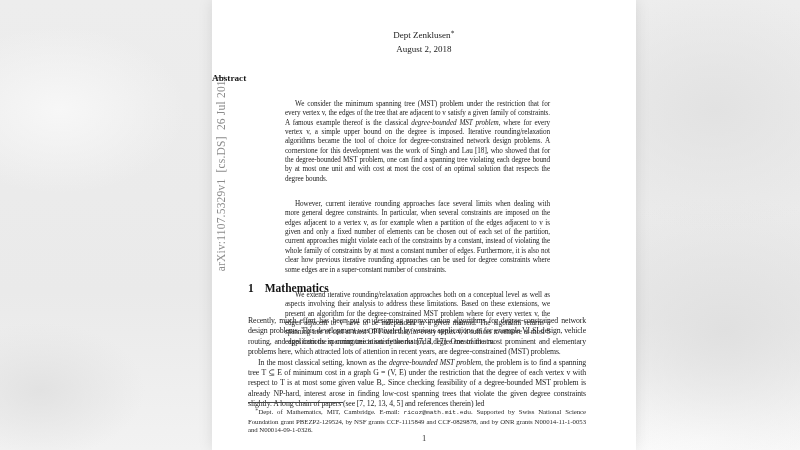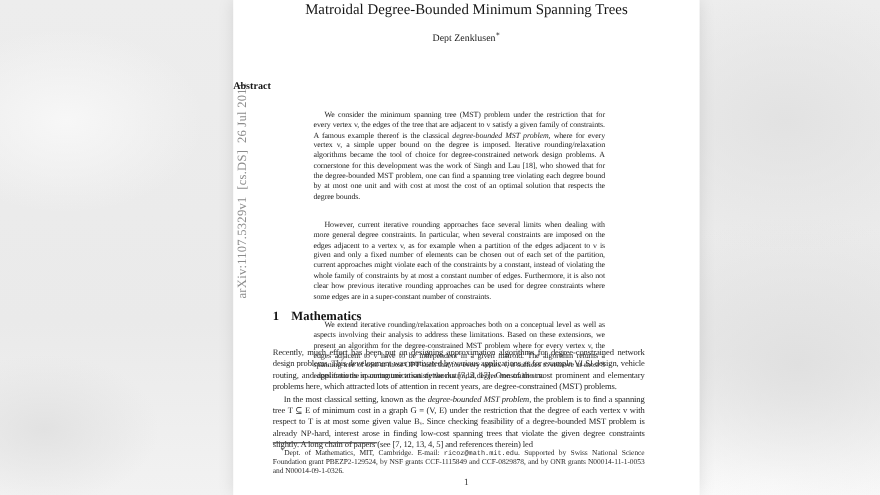--- a/index.html
+++ b/index.html
@@ -125,24 +125,24 @@
 </head>
 <body>
 
 <div class="screen">
   <div class="backdrop"></div>
 
   <div class="page">
 
     <div class="arxiv-stamp">arXiv:1107.5329v1  [cs.DS]  26 Jul 2011</div>
 
-    <h1 class="title">Matroidal Degree-Bounded Minimum Spanning Trees</h1>
 
     <div class="author"><span>Dept Zenklusen</span><sup>∗</sup></div>
 
+    <div class="date">August 2, 2018</div>
 
     <div class="abstract-heading">Abstract</div>
 
     <div class="abstract-body">
       <p><span>We consider the minimum spanning tree (MST) problem under the restriction that for every vertex v, the edges of the tree that are adjacent to v satisfy a given family of constraints. A famous example thereof is the classical </span><span style="font-style: italic;">degree-bounded MST problem</span><span>, where for every vertex v, a simple upper bound on the degree is imposed. Iterative rounding/relaxation algorithms became the tool of choice for degree-constrained network design problems. A cornerstone for this development was the work of Singh and Lau [18], who showed that for the degree-bounded MST problem, one can find a spanning tree violating each degree bound by at most one unit and with cost at most the cost of an optimal solution that respects the degree bounds.</span></p>
       <p><span>However, current iterative rounding approaches face several limits when dealing with more general degree constraints. In particular, when several constraints are imposed on the edges adjacent to a vertex v, as for example when a partition of the edges adjacent to v is given and only a fixed number of elements can be chosen out of each set of the partition, current approaches might violate each of the constraints by a constant, instead of violating the whole family of constraints by at most a constant number of edges. Furthermore, it is also not clear how previous iterative rounding approaches can be used for degree constraints where some edges are in a super-constant number of constraints.</span></p>
       <p><span>We extend iterative rounding/relaxation approaches both on a conceptual level as well as aspects involving their analysis to address these limitations. Based on these extensions, we present an algorithm for the degree-constrained MST problem where for every vertex v, the edges adjacent to v have to be independent in a given matroid. The algorithm returns a spanning tree of cost at most OPT such that for every vertex v, it suffices to remove at most 8 edges from the spanning tree to satisfy the matroidal degree constraint at v.</span></p>
     </div>
 
     <div class="section-heading">

